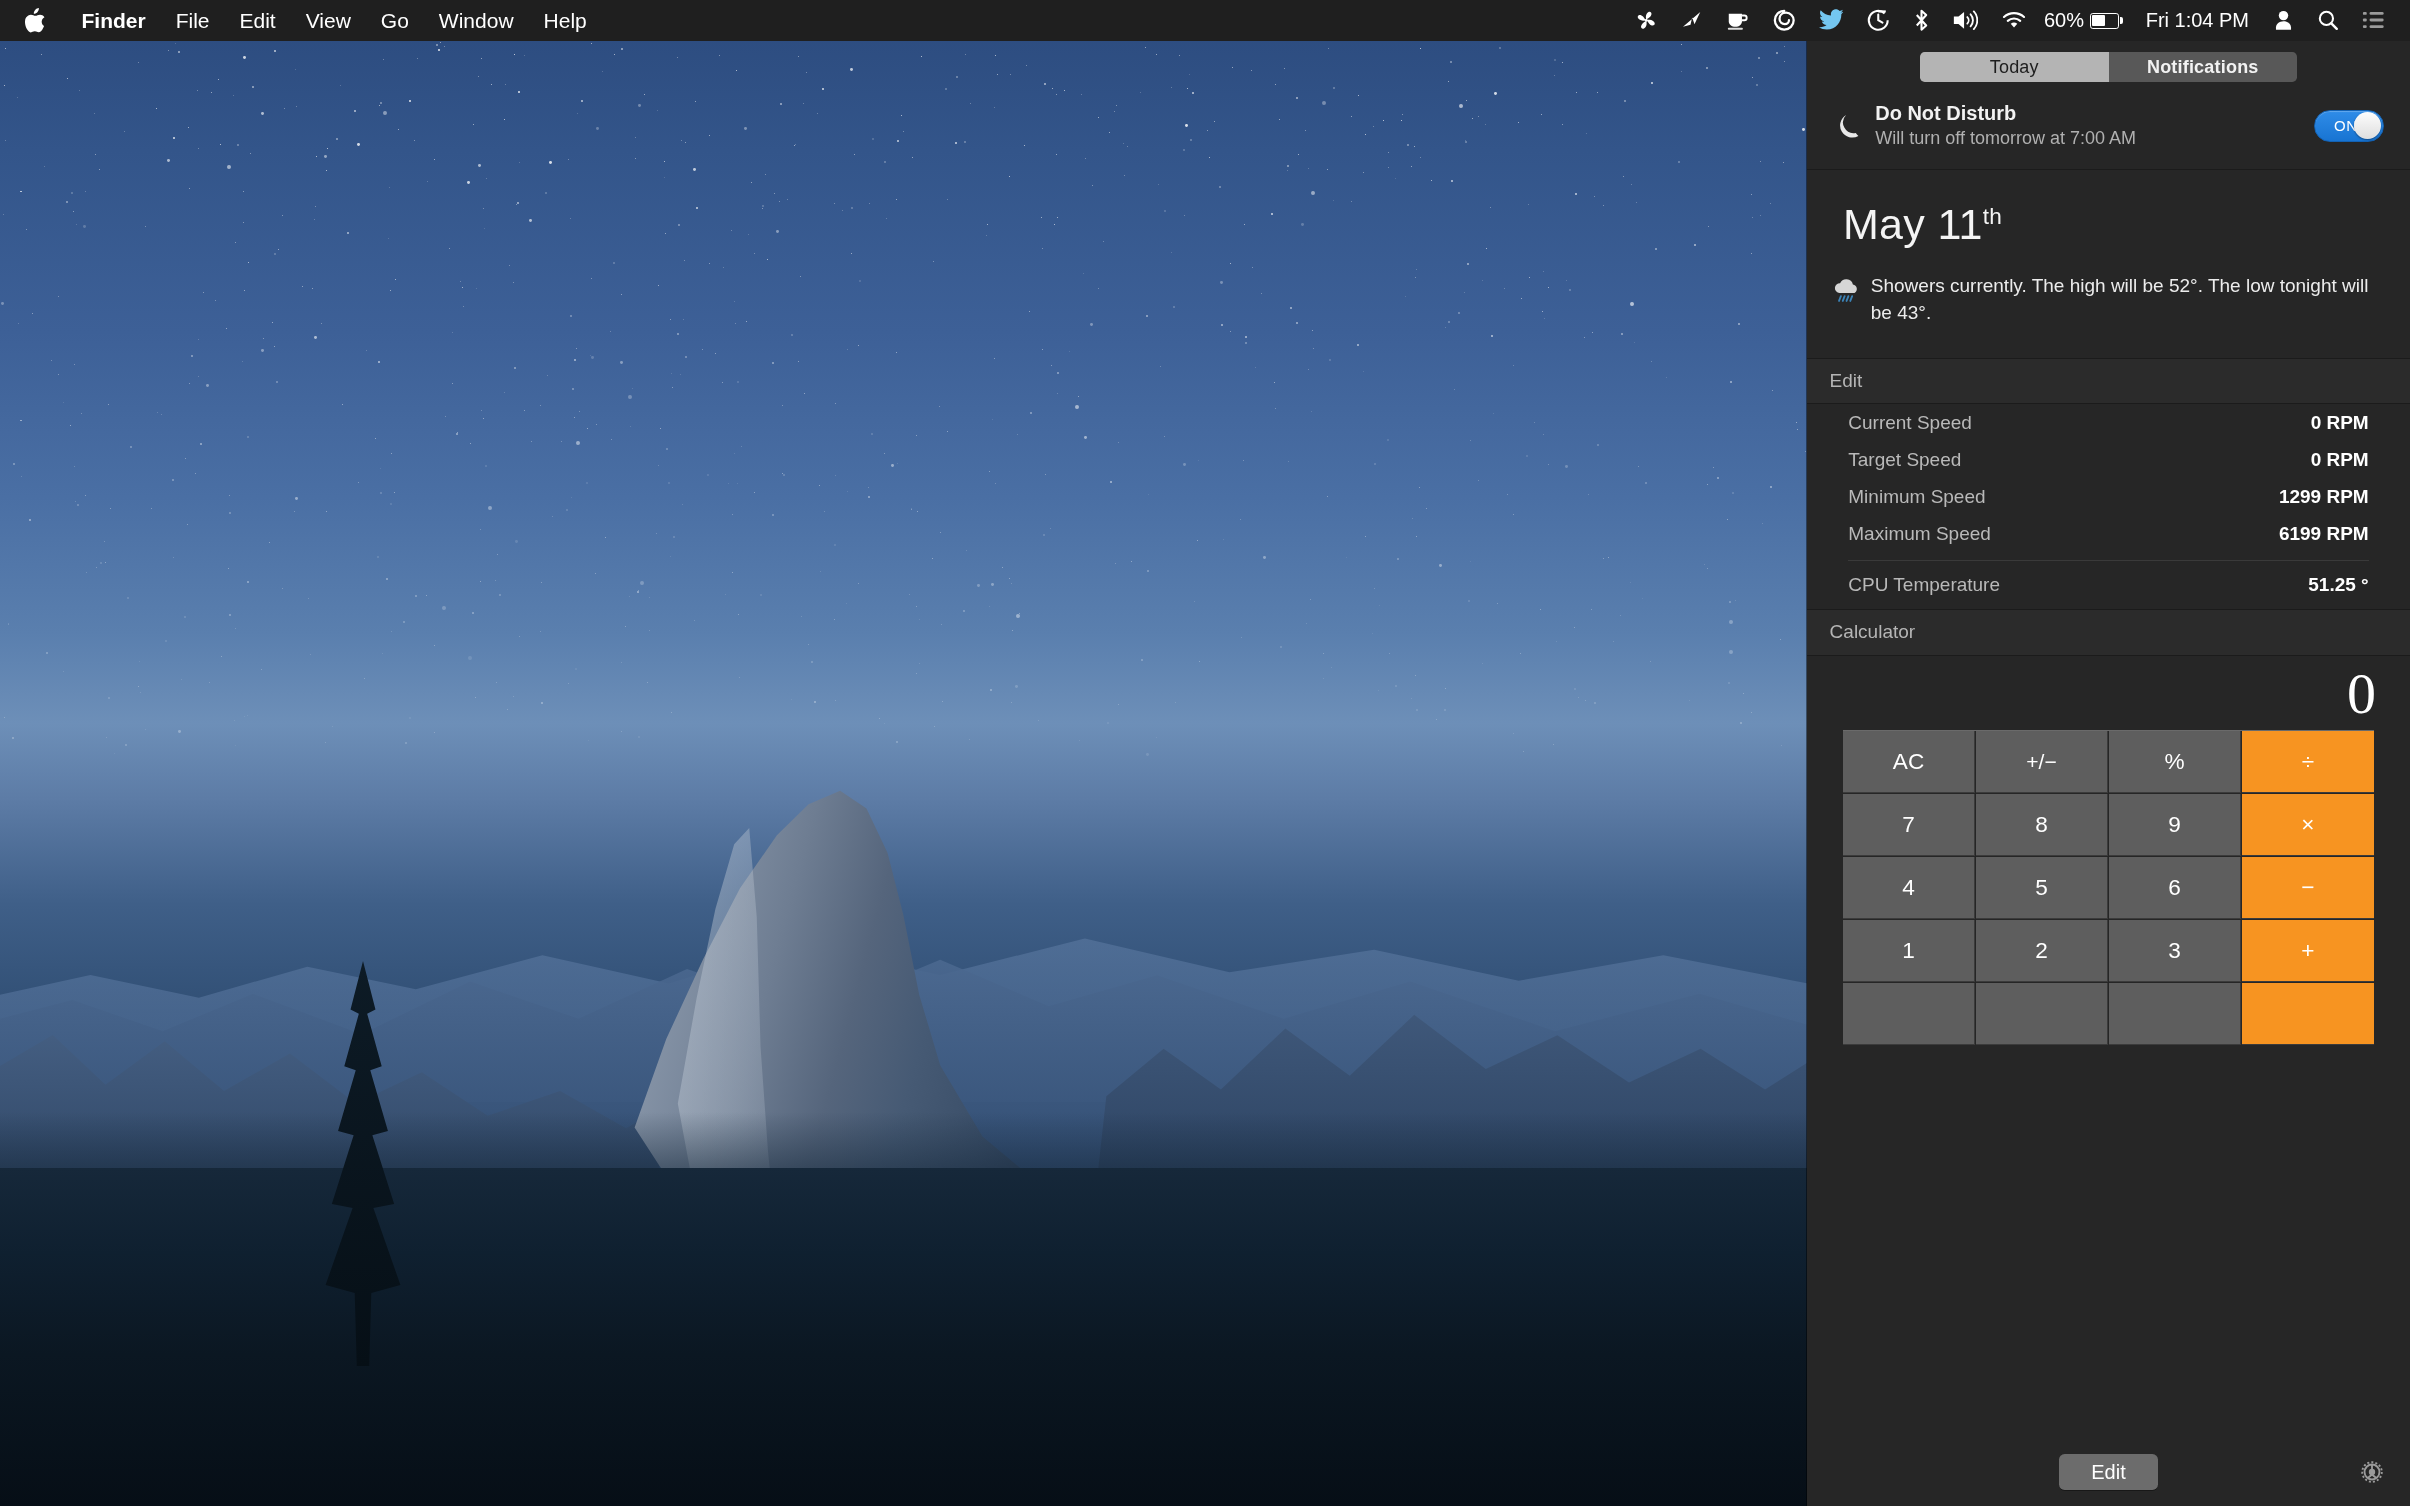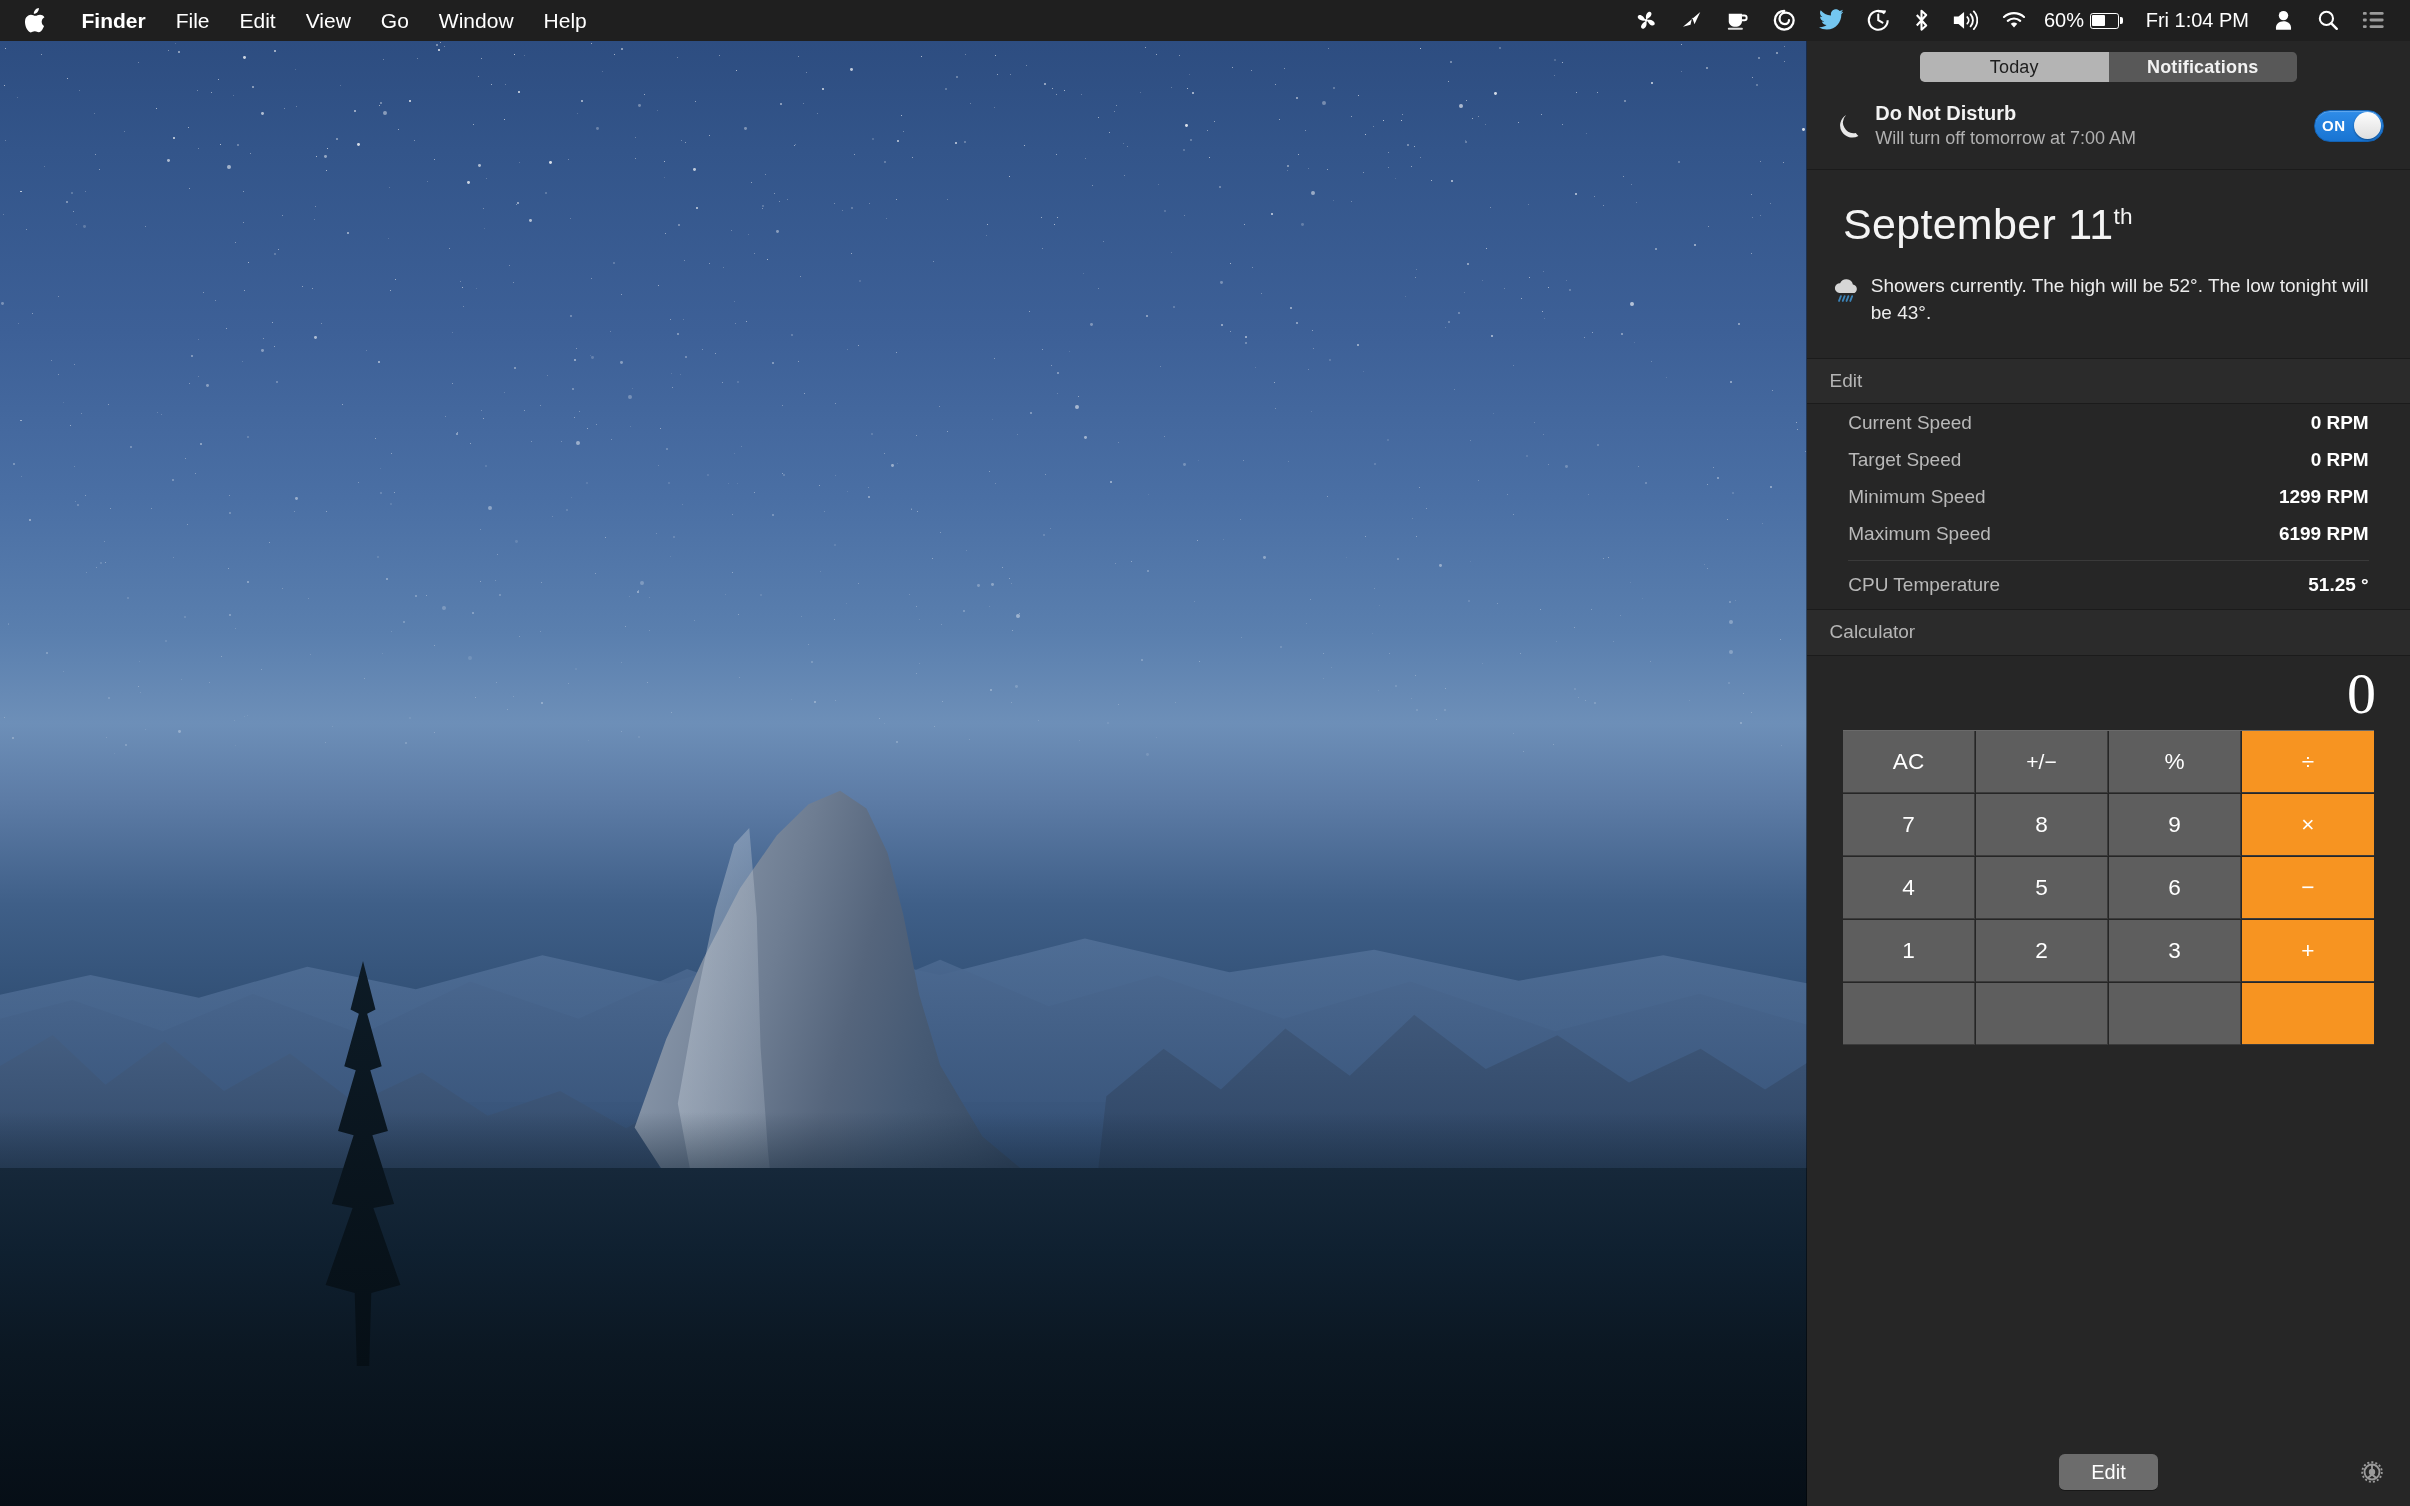--- a/index.html
+++ b/index.html
@@ -180,21 +180,21 @@
   #dnd-title { font-size:20px; font-weight:bold; color:#f2f2f2; line-height:1.25; }
   #dnd-sub { font-size:18px; color:#b0b0b0; line-height:1.3; margin-top:0.9px; }
   #dnd-toggle {
     width:70px; height:32px; border-radius:16px;
     background:linear-gradient(to bottom,#2f8ce8,#1874d2);
     border:0.9px solid #1362b4;
     display:flex; align-items:center; position:relative;
     box-shadow:inset 0 0.9px 0.9px rgba(255,255,255,.25);
   }
   #dnd-toggle-label {
-    position:absolute; left:7px; font-size:15px; font-weight:bold; color:#fff;
+    position:absolute; left:19px; font-size:15px; font-weight:normal; color:#fff;
     letter-spacing:0.5px;
   }
   #dnd-knob {
     position:absolute; right:1.9px; width:27px; height:27px; border-radius:50%;
     background:linear-gradient(to bottom,#fdfdfd,#dedede);
     box-shadow:0 0.9px 1.9px rgba(0,0,0,.4);
   }
 
   
   #nc-scroll { flex:1 1 auto; overflow:hidden; }
@@ -1352,21 +1352,21 @@
     <div id="dnd-toggle">
       <span id="dnd-toggle-label">ON</span>
       <span id="dnd-knob"></span>
     </div>
   </div>
 
   <div id="nc-scroll">
 
     <div id="date-block">
       <div id="date-line2">
-        <span>September 11</span><span id="date-suffix">th</span>
+        <span>May 11</span><span id="date-suffix">th</span>
       </div>
     </div>
 
     <div id="weather-row">
       <div id="weather-icon">
         <svg width="32" height="30" viewBox="0 0 34 32">
           <path fill="#d6d6d6" d="M9 17a5.2 5.2 0 0 1 .6-10.4A7.3 7.3 0 0 1 23.3 7.9 4.9 4.9 0 0 1 25 17z"></path>
           <g stroke="#3b82b6" stroke-width="2" stroke-linecap="round">
             <path d="M10.5 20.5 8.5 25.5"></path>
             <path d="M14.5 20.5 12.5 25.5"></path>

